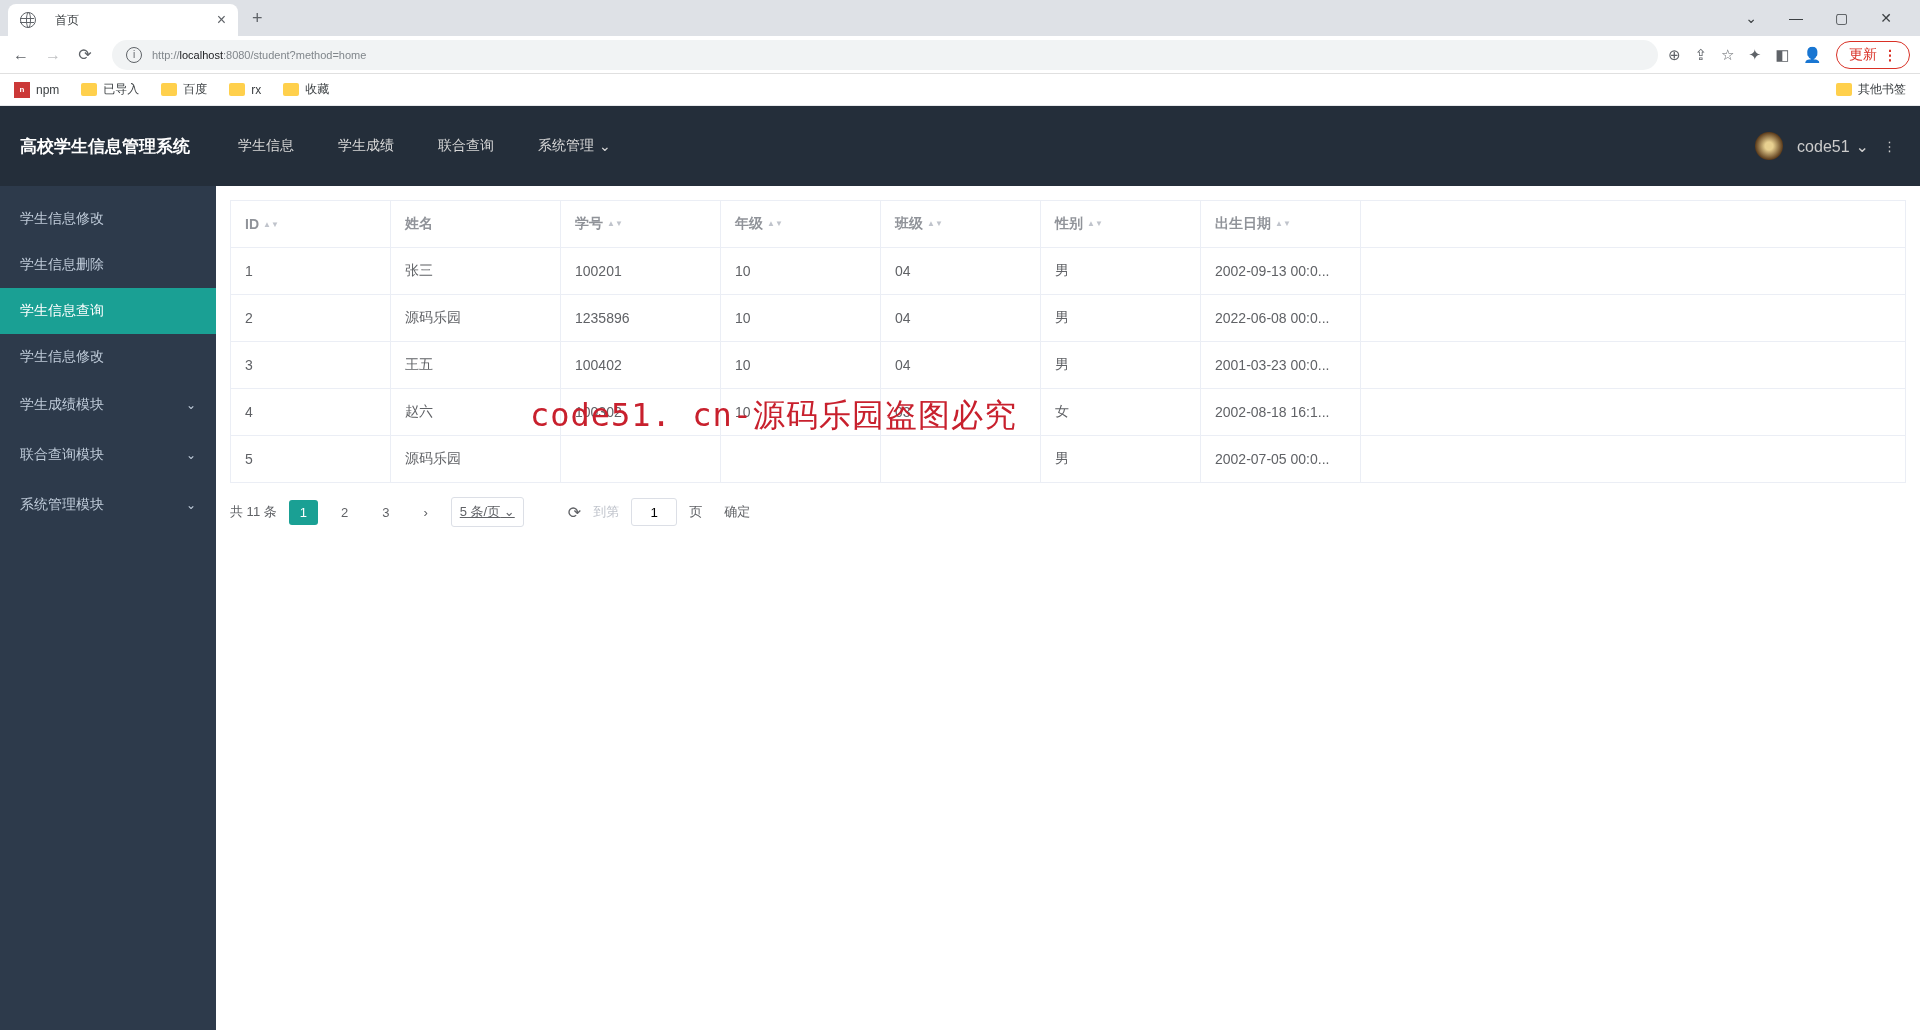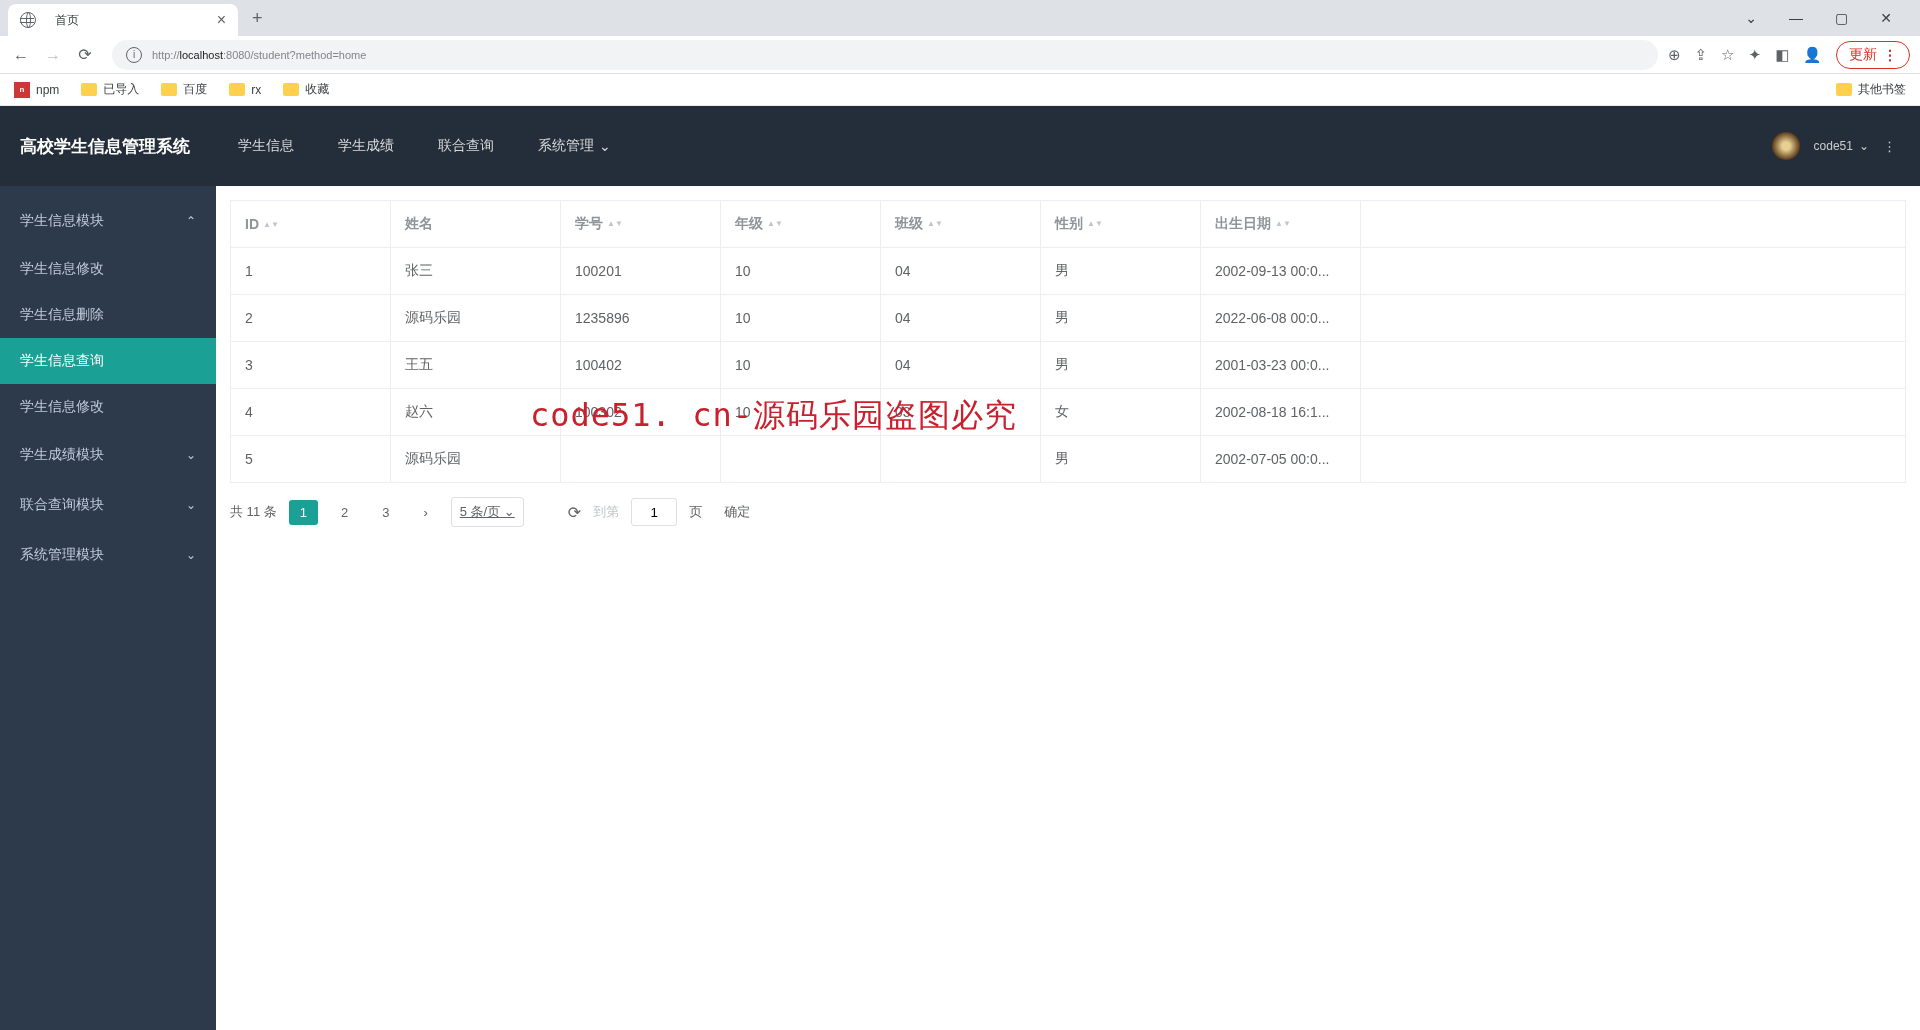--- a/index.html
+++ b/index.html
@@ -36,21 +36,21 @@
 .bm-right { margin-left: auto; }
 
 
 .app { display: flex; flex-direction: column; height: calc(1030px - 106px); }
 .app-header { height: 80px; background: #242e3a; display: flex; align-items: center; color: #ccc; }
 .brand { width: 216px; padding: 0 20px; font-size: 17px; font-weight: 600; color: #fff; }
 .top-nav { display: flex; height: 100%; }
 .top-nav-item { padding: 0 22px; display: flex; align-items: center; cursor: pointer; font-size: 14px; color: #d8d8d8; gap: 5px; }
 .header-right { margin-left: auto; display: flex; align-items: center; gap: 14px; padding-right: 24px; }
 .avatar { width: 28px; height: 28px; border-radius: 50%; background: radial-gradient(circle, #e8d090 20%, #5a3a1a 70%); }
-.username-box { display: flex; align-items: flex-end; gap: 6px; cursor: pointer; font-size: 12px; }
+.username-box { display: flex; align-items: flex-end; gap: 6px; cursor: pointer; font-size: 16px; }
 
 .app-body { display: flex; flex: 1; }
 .sidebar { width: 216px; background: #2d3a4b; padding-top: 10px; }
 .side-group { padding: 16px 20px; display: flex; align-items: center; justify-content: space-between; color: #bfcbd9; font-size: 14px; cursor: pointer; }
 .side-sub { padding: 14px 20px; color: #bfcbd9; font-size: 14px; cursor: pointer; }
 .side-sub.active { background: #1aa094; color: #fff; }
 .chev { font-size: 12px; }
 
 .content { flex: 1; padding: 14px; }
 .table { width: 100%; border-collapse: collapse; border: 1px solid #ebeef5; }
@@ -156,24 +156,20 @@
       <div class="username-box">
           <span>code51</span>
           <span>⌄</span>
         </div>
       <span style="cursor:pointer">⋮</span>
     </div>
   </div>
 
   <div class="app-body">
     <div class="sidebar">
-      <div class="side-group">
-          <span>学生信息模块</span>
-          <span class="chev">⌃</span>
-        </div>
       <div class="side-sub">学生信息修改</div>
       <div class="side-sub">学生信息删除</div>
       <div class="side-sub active">学生信息查询</div>
       <div class="side-sub">学生信息修改</div>
       <div class="side-group">
           <span>学生成绩模块</span>
           <span class="chev">⌄</span>
         </div>
       <div class="side-group">
           <span>联合查询模块</span>

